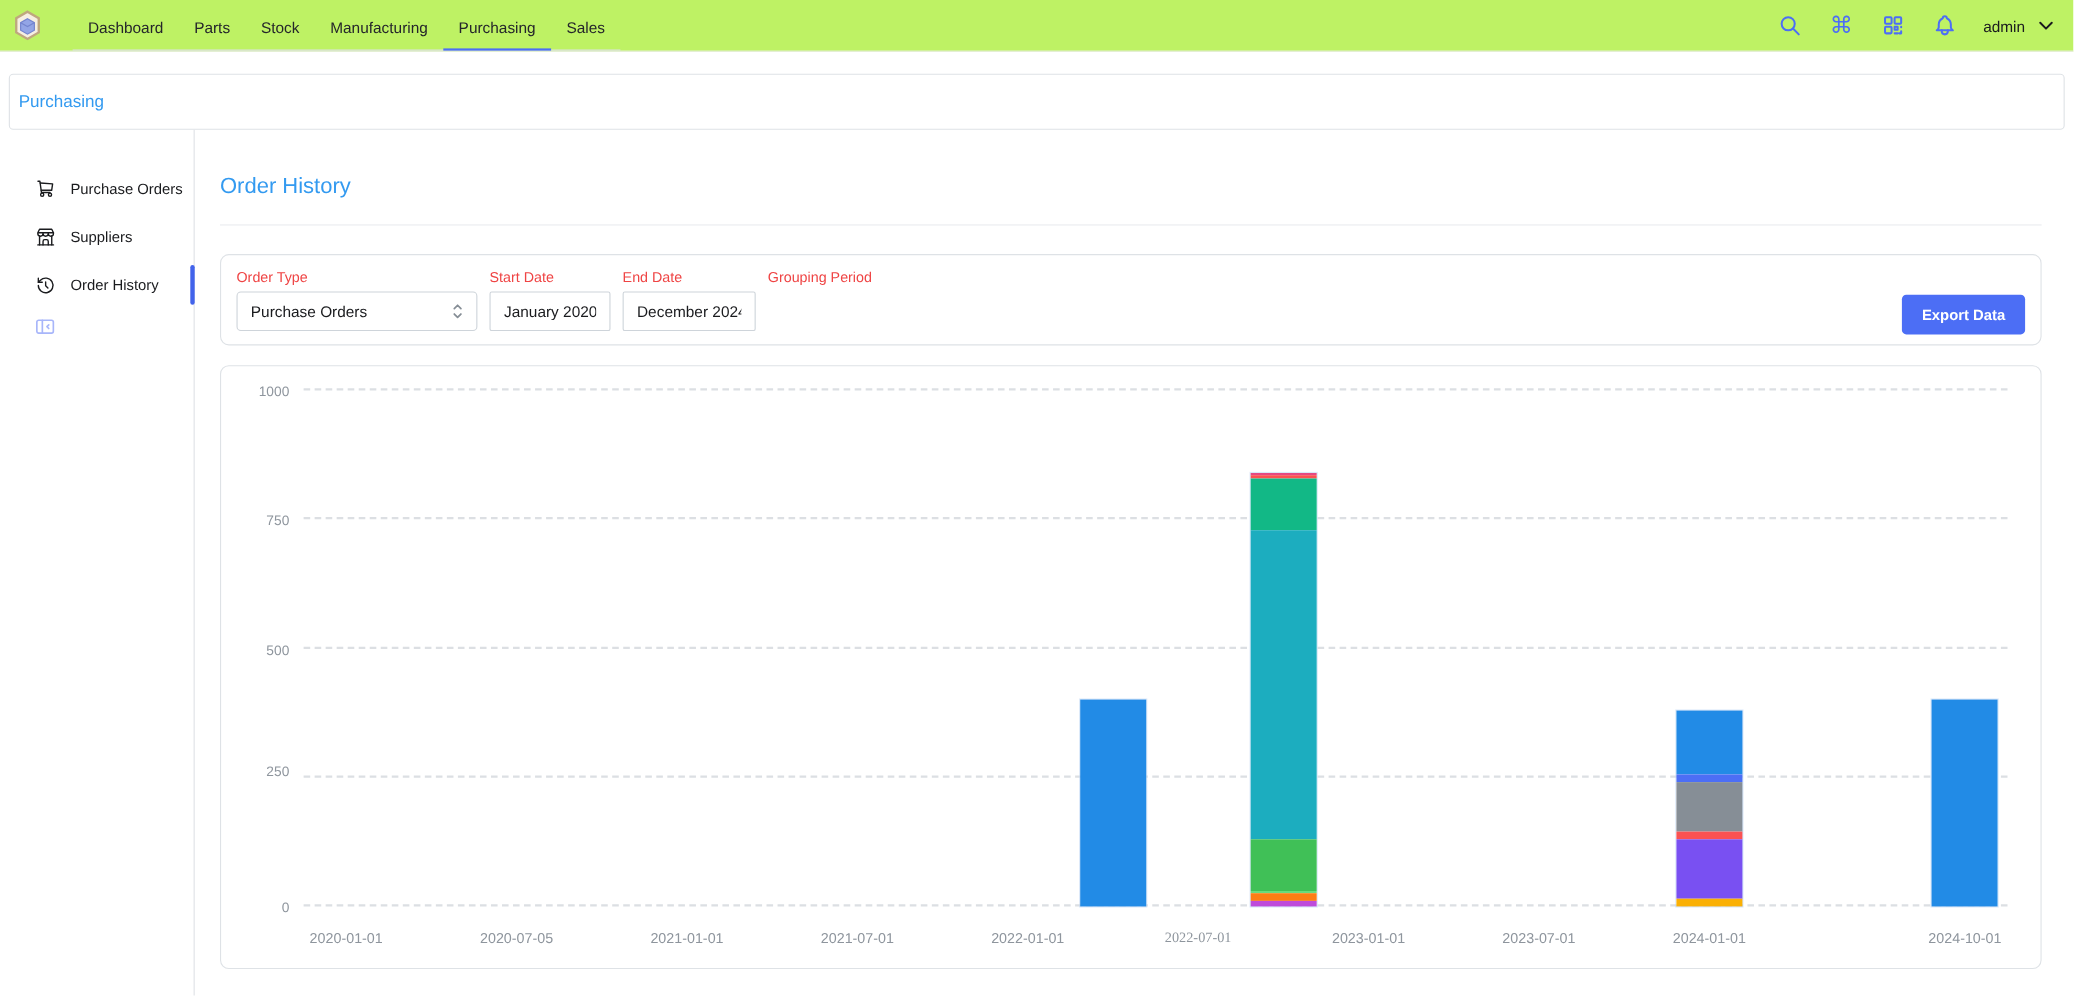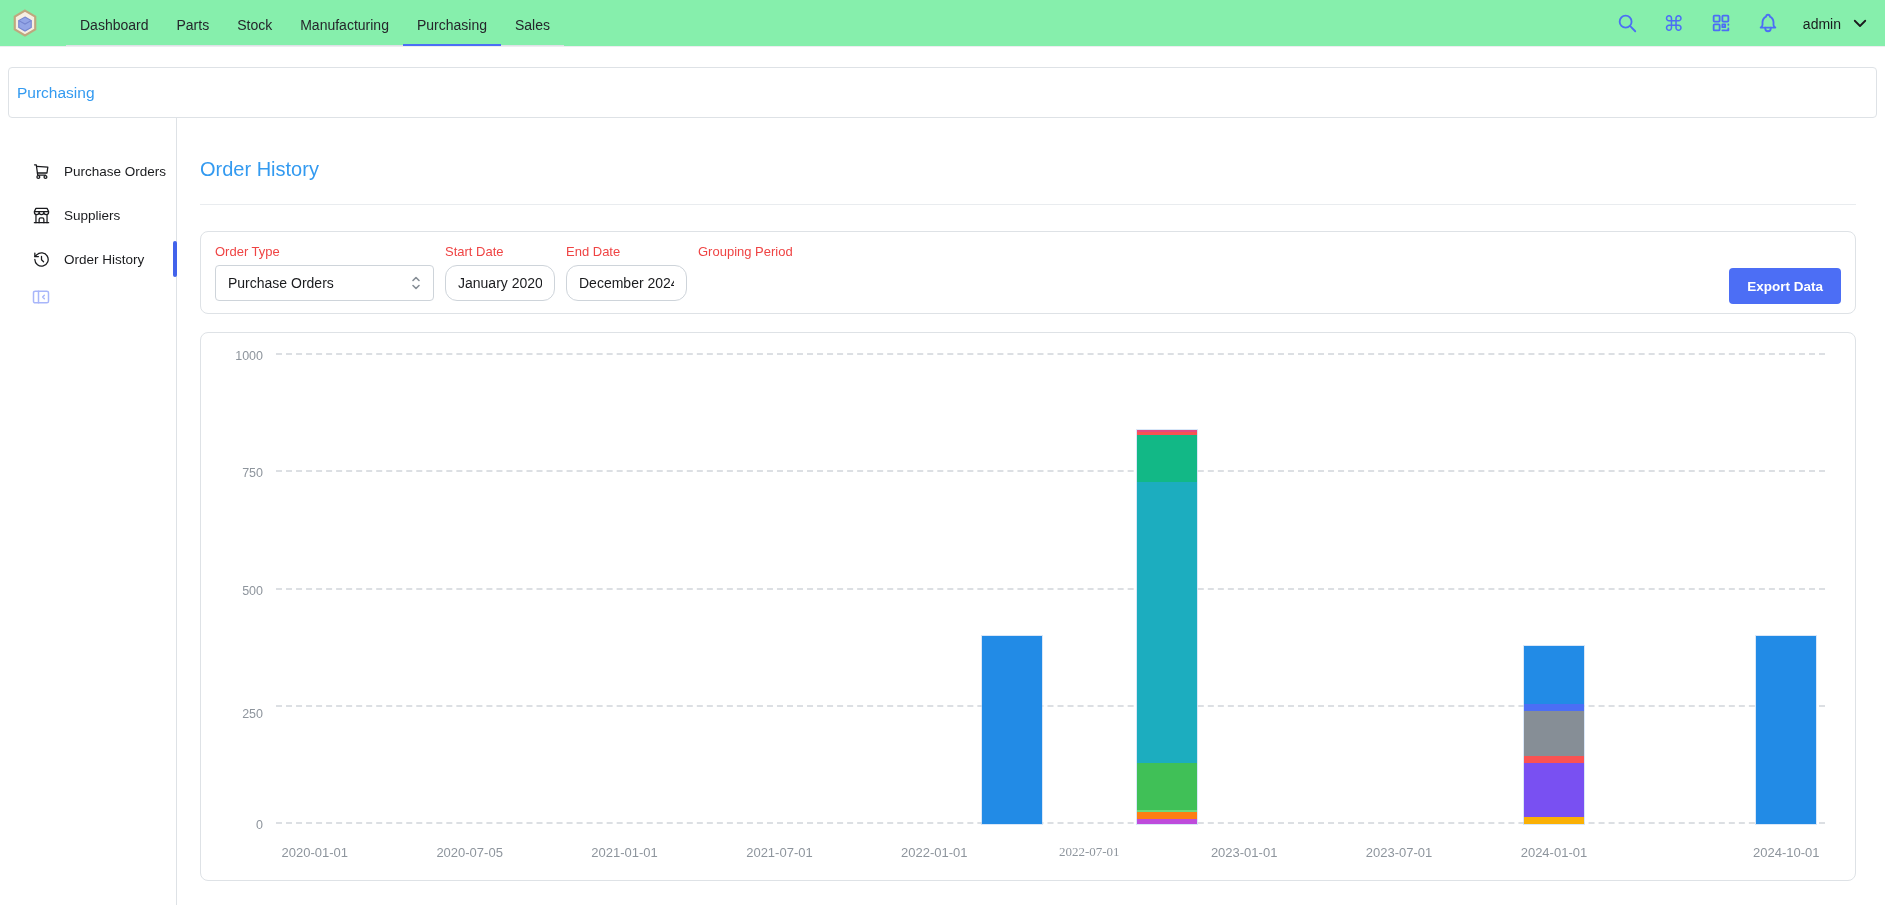--- a/index.html
+++ b/index.html
@@ -1,19 +1,19 @@
 <!DOCTYPE html>
 <html><head>
 <meta charset="utf-8">
 <style>
   * { box-sizing: border-box; margin: 0; padding: 0; }
   html,body { width:1885px; height:906px; background:#fff; font-family:"Liberation Sans", sans-serif; color:#1a1b1e; overflow:hidden; }
 
   
-  .app-header { height:47px; background:#86efac; border-bottom:1px solid #ededf0; display:flex; align-items:center; }
+  .app-header { height:47px; background:#bef264; border-bottom:1px solid #ededf0; display:flex; align-items:center; }
   .logo-wrap { margin-left:10px; width:30px; height:30px; display:flex; align-items:center; justify-content:center; cursor:pointer; }
   .tabs-row { display:flex; margin-left:26px; border-bottom:1px solid #dee2e6; align-self:flex-end; height:40px; }
   .tab { padding:0 14px; font-size:14px; color:#25262b; display:flex; align-items:center; cursor:pointer; border-bottom:2px solid transparent; margin-bottom:-1px; }
   .tab.active { border-bottom-color:#4c6ef5; }
   .header-right { margin-left:auto; display:flex; align-items:center; gap:23px; margin-right:16px; }
   .hicon { width:24px; height:24px; display:flex; align-items:center; justify-content:center; cursor:pointer; color:#4c6ef5; }
   .cmd-glyph { font-size:21px; color:#4c6ef5; line-height:1; }
   .user-area { display:flex; align-items:flex-end; gap:10px; cursor:pointer; }
   .user-name { font-size:14px; color:#1a1b1e; }
 
@@ -36,21 +36,21 @@
   .title-divider { margin-top:23px; border-top:1px solid #e9ecef; }
 
   
   .filter-card { margin-top:26px; border:1px solid #dee2e6; border-radius:8px; background:#fff; padding:12px 14px; display:flex; align-items:flex-start; height:83px; }
   .field { margin-right:11px; }
   .field-label { font-size:13px; color:#ef4444; margin-bottom:6px; }
   .select-box { height:36px; border:1px solid #ced4da; border-radius:4px; background:#fff; display:flex; align-items:center; padding:0 10px 0 12px; font-size:14px; cursor:pointer; }
   .select-box .sel-text { flex:1; }
   .select-box.focused { border:2px solid #4c6ef5; padding-left:11px; }
   .w-219 { width:219px; } .w-110 { width:110px; } .w-121 { width:121px; }
-  .date-input { height:36px; width:100%; border:1px solid #ced4da; border-radius:12px; font-size:14px; padding:0 12px; font-family:"Liberation Sans",sans-serif; color:#1a1b1e; background:#fff; }
+  .date-input { height:36px; width:100%; border:1px solid #ced4da; border-radius:2px; font-size:14px; padding:0 12px; font-family:"Liberation Sans",sans-serif; color:#1a1b1e; background:#fff; }
   .updown { color:#868e96; flex-shrink:0; }
   .export-btn { margin-left:auto; margin-top:24px; height:36px; padding:0 18px; background:#4c6ef5; color:#fff; border:none; border-radius:4px; font-size:13.5px; font-weight:700; cursor:pointer; font-family:"Liberation Sans",sans-serif; }
 
   
   .chart-card { margin-top:18px; border:1px solid #dee2e6; border-radius:8px; background:#fff; height:549px; position:relative; }
   .chart-wrap { position:absolute; inset:0; }
   .chart-plot { position:absolute; left:75px; right:30px; top:0; bottom:0; }
   .gridline { position:absolute; left:0; right:0; height:0; border-top:2px dashed #dcdfe3; }
   .ytick { position:absolute; left:0; width:62px; text-align:right; font-size:12.5px; color:#8e959d; }
   .xtick { position:absolute; transform:translateX(-50%); font-size:13px; color:#8e959d; white-space:nowrap; }
@@ -223,20 +223,20 @@
               <div class="bar-seg" style="height: 7.035px; background: rgb(250, 82, 82);"></div>
               <div class="bar-seg" style="height: 44.555px; background: rgb(134, 142, 150);"></div>
               <div class="bar-seg" style="height: 7.035px; background: rgb(76, 110, 245);"></div>
               <div class="bar-seg" style="height: 58.625px; background: rgb(34, 139, 230);"></div>
             </div>
             <div class="bar-col" style="left: calc(97.5% - 30px); bottom: 56px;">
               <div class="bar-seg" style="height: 187.6px; background: rgb(34, 139, 230);"></div>
             </div>
           </div>
       <div class="ytick" style="bottom: 48px;">0</div>
-          <div class="ytick" style="bottom: 159px;">250</div>
+          <div class="ytick" style="bottom: 172px;">250</div>
           <div class="ytick" style="bottom: 282.5px;">500</div>
           <div class="ytick" style="bottom: 399.75px;">750</div>
           <div class="ytick" style="bottom: 517px;">1000</div>
         </div>
     </div>
   </div>
 </div>
 
 </body></html>

